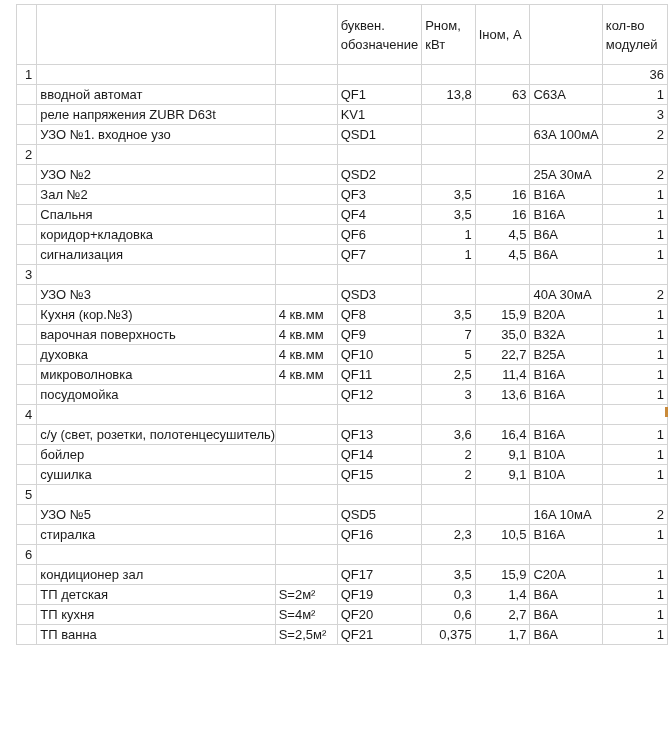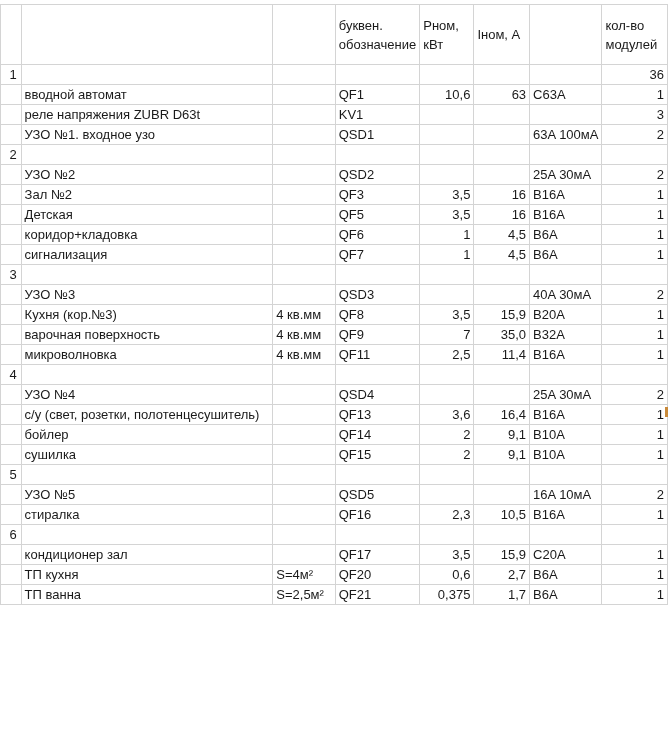--- a/index.html
+++ b/index.html
@@ -1,18 +1,18 @@
 <!DOCTYPE html>
 <html><head>
 <meta charset="utf-8">
 <style>
   html, body { margin: 0; padding: 0; background: #ffffff; }
   body { width: 668px; height: 750px; overflow: hidden; position: relative;
          font-family: "Liberation Sans", "DejaVu Sans", sans-serif; font-size: 13px; color: #1a1a1a; }
-  .sheet { position: absolute; left: 0; top: 4px; border-collapse: collapse; table-layout: fixed; }
+  .sheet { position: absolute; left: 16px; top: 4px; border-collapse: collapse; table-layout: fixed; }
   .sheet td { border: 1px solid #d4d4d4; padding: 0 3px; height: 19px; line-height: 19px;
               white-space: nowrap; overflow: visible; vertical-align: bottom; }
   .sheet tr.hdr td { height: 59px; line-height: 19px; white-space: normal; vertical-align: middle; }
   .sheet td.num { text-align: right; }
   .sheet td.grp { text-align: right; padding-right: 4px; }
   .sheet td.spill { overflow: visible; position: relative; text-align: right; }
   .sheet td.spill span { position: absolute; left: 3px; bottom: 0; white-space: nowrap; }
   .marker { position: absolute; left: 665px; top: 407px; width: 3px; height: 10px; background: #c98a3a; }
 </style>
 </head>
@@ -52,21 +52,21 @@
         <td></td>
         <td class="num">36</td>
       </tr>
       <tr>
         <td class="grp"></td>
         <td class="spill">
           <span>вводной автомат</span>
         </td>
         <td></td>
         <td>QF1</td>
-        <td class="num">10,6</td>
+        <td class="num">13,8</td>
         <td class="num">63</td>
         <td>C63A</td>
         <td class="num">1</td>
       </tr>
       <tr>
         <td class="grp"></td>
         <td class="spill">
           <span>реле напряжения ZUBR D63t</span>
         </td>
         <td></td>
@@ -120,24 +120,24 @@
         <td></td>
         <td>QF3</td>
         <td class="num">3,5</td>
         <td class="num">16</td>
         <td>B16A</td>
         <td class="num">1</td>
       </tr>
       <tr>
         <td class="grp"></td>
         <td class="spill">
-          <span>Детская</span>
-        </td>
-        <td></td>
-        <td>QF5</td>
+          <span>Спальня</span>
+        </td>
+        <td></td>
+        <td>QF4</td>
         <td class="num">3,5</td>
         <td class="num">16</td>
         <td>B16A</td>
         <td class="num">1</td>
       </tr>
       <tr>
         <td class="grp"></td>
         <td class="spill">
           <span>коридор+кладовка</span>
         </td>
@@ -204,52 +204,64 @@
         <td>4 кв.мм</td>
         <td>QF9</td>
         <td class="num">7</td>
         <td class="num">35,0</td>
         <td>B32A</td>
         <td class="num">1</td>
       </tr>
       <tr>
         <td class="grp"></td>
         <td class="spill">
+          <span>духовка</span>
+        </td>
+        <td>4 кв.мм</td>
+        <td>QF10</td>
+        <td class="num">5</td>
+        <td class="num">22,7</td>
+        <td>B25A</td>
+        <td class="num">1</td>
+      </tr>
+      <tr>
+        <td class="grp"></td>
+        <td class="spill">
           <span>микроволновка</span>
         </td>
         <td>4 кв.мм</td>
         <td>QF11</td>
         <td class="num">2,5</td>
         <td class="num">11,4</td>
         <td>B16A</td>
         <td class="num">1</td>
       </tr>
       <tr>
+        <td class="grp"></td>
+        <td class="spill">
+          <span>посудомойка</span>
+        </td>
+        <td></td>
+        <td>QF12</td>
+        <td class="num">3</td>
+        <td class="num">13,6</td>
+        <td>B16A</td>
+        <td class="num">1</td>
+      </tr>
+      <tr>
         <td class="grp">4</td>
         <td class="spill">
           <span></span>
         </td>
         <td></td>
         <td></td>
         <td class="num"></td>
         <td class="num"></td>
         <td></td>
         <td class="num"></td>
-      </tr>
-      <tr>
-        <td class="grp"></td>
-        <td class="spill">
-          <span>УЗО №4</span>
-        </td>
-        <td></td>
-        <td>QSD4</td>
-        <td class="num"></td>
-        <td class="num"></td>
-        <td>25A 30мА</td>
-        <td class="num">2</td>
       </tr>
       <tr>
         <td class="grp"></td>
         <td class="spill">
           <span>с/у (свет, розетки, полотенцесушитель)</span>
         </td>
         <td></td>
         <td>QF13</td>
         <td class="num">3,6</td>
         <td class="num">16,4</td>
@@ -331,20 +343,32 @@
       <tr>
         <td class="grp"></td>
         <td class="spill">
           <span>кондиционер зал</span>
         </td>
         <td></td>
         <td>QF17</td>
         <td class="num">3,5</td>
         <td class="num">15,9</td>
         <td>C20A</td>
+        <td class="num">1</td>
+      </tr>
+      <tr>
+        <td class="grp"></td>
+        <td class="spill">
+          <span>ТП детская</span>
+        </td>
+        <td>S=2м²</td>
+        <td>QF19</td>
+        <td class="num">0,3</td>
+        <td class="num">1,4</td>
+        <td>B6A</td>
         <td class="num">1</td>
       </tr>
       <tr>
         <td class="grp"></td>
         <td class="spill">
           <span>ТП кухня</span>
         </td>
         <td>S=4м²</td>
         <td>QF20</td>
         <td class="num">0,6</td>

